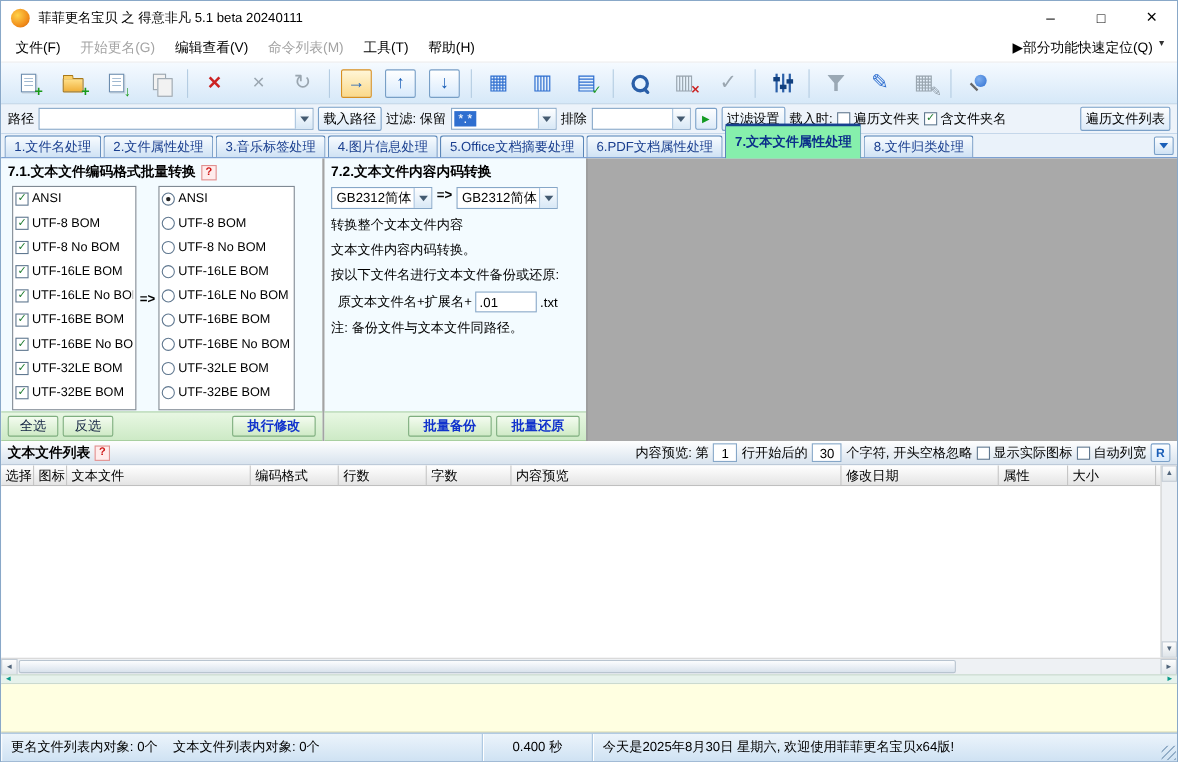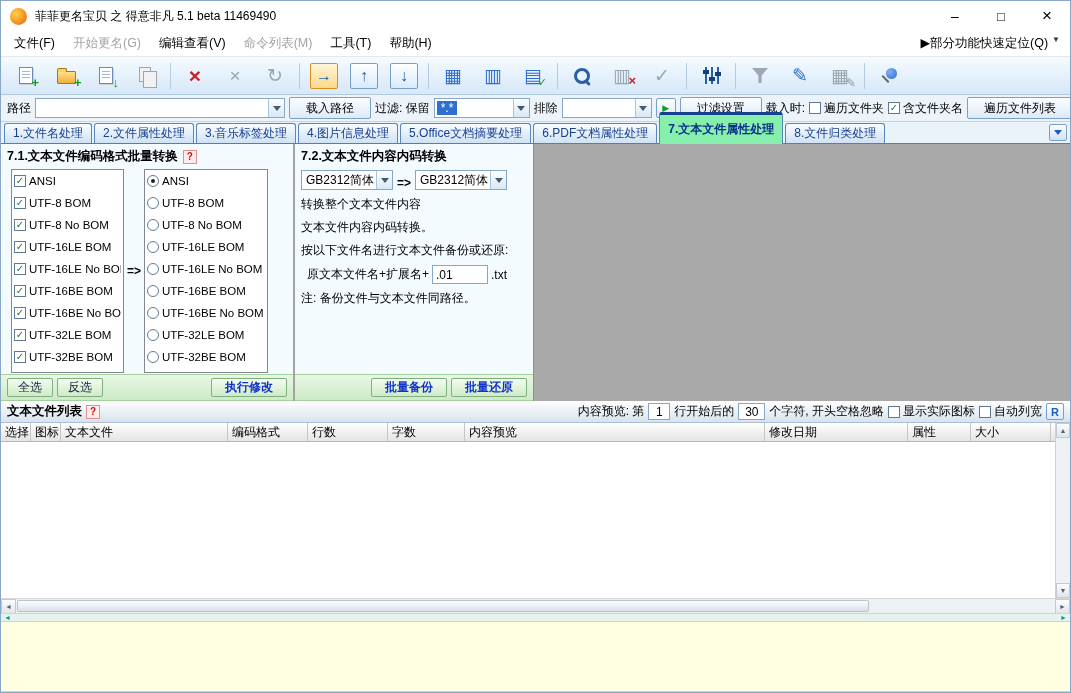--- a/index.html
+++ b/index.html
@@ -65,21 +65,21 @@
 .combo{height:20px;background:#fff;border:1px solid #86a7c8;display:flex;align-items:center;flex:0 0 auto}
 .combo.path{width:250px}
 .combo.keep{width:96px}
 .combo.excl{width:90px}
 .combo.enc{width:92px}
 .cval{flex:1;padding:0 4px;font-size:12px;white-space:nowrap;overflow:hidden}
 .selval{flex:0 0 auto;background:#2f6fd0;color:#fff;margin:2px 0 2px 2px;padding:0 4px;font-size:12px}
 .cspace{flex:1}
 .carr{width:16px;align-self:stretch;border-left:1px solid #a8c4de;background:linear-gradient(#fdfeff,#d8e8f6);display:flex;align-items:center;justify-content:center;cursor:pointer}
 .carr::after{content:"";border:4px solid transparent;border-top:5px solid #445a70;margin-top:5px}
-.btn{height:22px;padding:0 16px;font-size:12px;border:1px solid #7aa0c8;border-radius:2px;background:linear-gradient(#fdfeff,#dceaf8);cursor:pointer;font-family:inherit;white-space:nowrap}
+.btn{height:22px;padding:0 4px;font-size:12px;border:1px solid #7aa0c8;border-radius:2px;background:linear-gradient(#fdfeff,#dceaf8);cursor:pointer;font-family:inherit;white-space:nowrap}
 .playbtn{width:20px;height:20px;border:1px solid #7aa0c8;border-radius:2px;background:linear-gradient(#fdfeff,#dceaf8);display:flex;align-items:center;justify-content:center;color:#129a22;font-size:9px;cursor:pointer;flex:0 0 auto}
 .cbgroup{display:flex;align-items:center;gap:3px;cursor:pointer;white-space:nowrap}
 .cb{width:12px;height:12px;border:1px solid #607890;background:#fff;display:inline-flex;align-items:center;justify-content:center;flex:0 0 auto}
 .cb.checked::after{content:"✓";font-size:10px;font-weight:bold;color:#1d7a2d;line-height:1}
 .traverse-btn{margin-left:auto}
 
 
 .tabbar{height:22px;display:flex;align-items:flex-end;background:#eaf2fa;border-bottom:1px solid #4d7ebf;padding:0 3px;flex:0 0 auto}
 .tabs{display:flex;align-items:flex-end;height:100%}
 .tab{height:20px;display:flex;align-items:center;padding:0 8px;margin-right:2px;border:1px solid #5a86b8;border-bottom:none;border-radius:3px 3px 0 0;background:linear-gradient(#f8fcff,#cfe2f4);color:#1a3f8f;font-size:12px;white-space:nowrap;cursor:pointer}
@@ -104,21 +104,21 @@
 .rb{width:12px;height:12px;border:1px solid #607890;border-radius:50%;background:#fff;position:relative;flex:0 0 auto}
 .rb.checked::after{content:"";position:absolute;left:3px;top:3px;width:4px;height:4px;border-radius:50%;background:#222}
 .greenstrip{background:linear-gradient(#e8f7e3,#cdeac6);border-top:1px solid #a8cfa0;display:flex;align-items:center;gap:4px;padding:0 6px}
 .bottom71,.bottom73{margin-top:auto;height:27px;border-bottom:1px solid #a8cfa0}
 .gbtn{height:19px;padding:0 8px;border:1px solid #7fae7f;border-radius:2px;background:linear-gradient(#f4fcf0,#cfeac6);font-size:12px;cursor:pointer;font-family:inherit;white-space:nowrap}
 .gbtn.sm{padding:0 10px;color:#102040}
 .gbtn.exec{color:#1133cc;font-weight:bold;padding:0 13px}
 .bottom71 .gbtn.exec{margin-left:auto}
 .execrow{height:24px;justify-content:flex-end;margin-top:4px;border-bottom:1px solid #a8cfa0}
 .bottom73{justify-content:flex-end}
-.combo-row{display:flex;align-items:flex-end;gap:4px;padding:3px 6px}
+.combo-row{display:flex;align-items:flex-start;gap:4px;padding:3px 6px}
 .arrow2{font-size:12px;font-weight:bold}
 .ptext{font-size:12px;padding:3px 6px;white-space:nowrap}
 .ptext.inline{padding:0}
 .pattern-row{display:flex;align-items:center;gap:3px;padding:3px 6px 3px 12px}
 .tinput{height:19px;border:1px solid #86a7c8;font-size:12px;padding:0 3px;font-family:inherit;background:#fff}
 .tinput.backup{width:56px}
 .tinput.tiny{width:22px;height:17px;text-align:center}
 .tinput.tiny2{width:27px;height:17px;text-align:center}
 .p73{border-top:1px solid #d4e4f0;margin-top:3px;padding-top:5px}
 
@@ -165,21 +165,21 @@
 .gap2{margin-left:14px}
 .grip{position:absolute;right:1px;bottom:1px;width:13px;height:13px;background:repeating-linear-gradient(135deg,transparent 0 3px,#93aec8 3px 4.5px);cursor:nwse-resize}
 </style>
 </head>
 <body>
 
 <div class="window">
 
   <div class="titlebar">
     <span class="appicon"></span>
-    <span class="title">菲菲更名宝贝 之 得意非凡 5.1 beta 11469490</span>
+    <span class="title">菲菲更名宝贝 之 得意非凡 5.1 beta 20240111</span>
     <span class="wcontrols">
       <span class="wctrl">–</span>
       <span class="wctrl max">□</span>
       <span class="wctrl close">×</span>
     </span>
   </div>
 
   <div class="menubar">
     <span class="menuitems">
 
@@ -559,14 +559,27 @@
   </div>
 
   <div class="splitter">
     <span class="spl-arr">◄</span>
     <span class="spacer"></span>
     <span class="spl-arr">►</span>
   </div>
 
   <div class="hintarea"></div>
 
+  <div class="statusbar">
+    <div class="scell left">
+      <span>更名文件列表内对象: 0个</span>
+      <span class="gap2">文本文件列表内对象: 0个</span>
+    </div>
+    <div class="scell mid">
+      <span>0.400 秒</span>
+    </div>
+    <div class="scell right">
+      <span>今天是2025年8月30日 星期六, 欢迎使用菲菲更名宝贝x64版!</span>
+    </div>
+    <div class="grip"></div>
+  </div>
 
 </div>
 
 </body></html>

